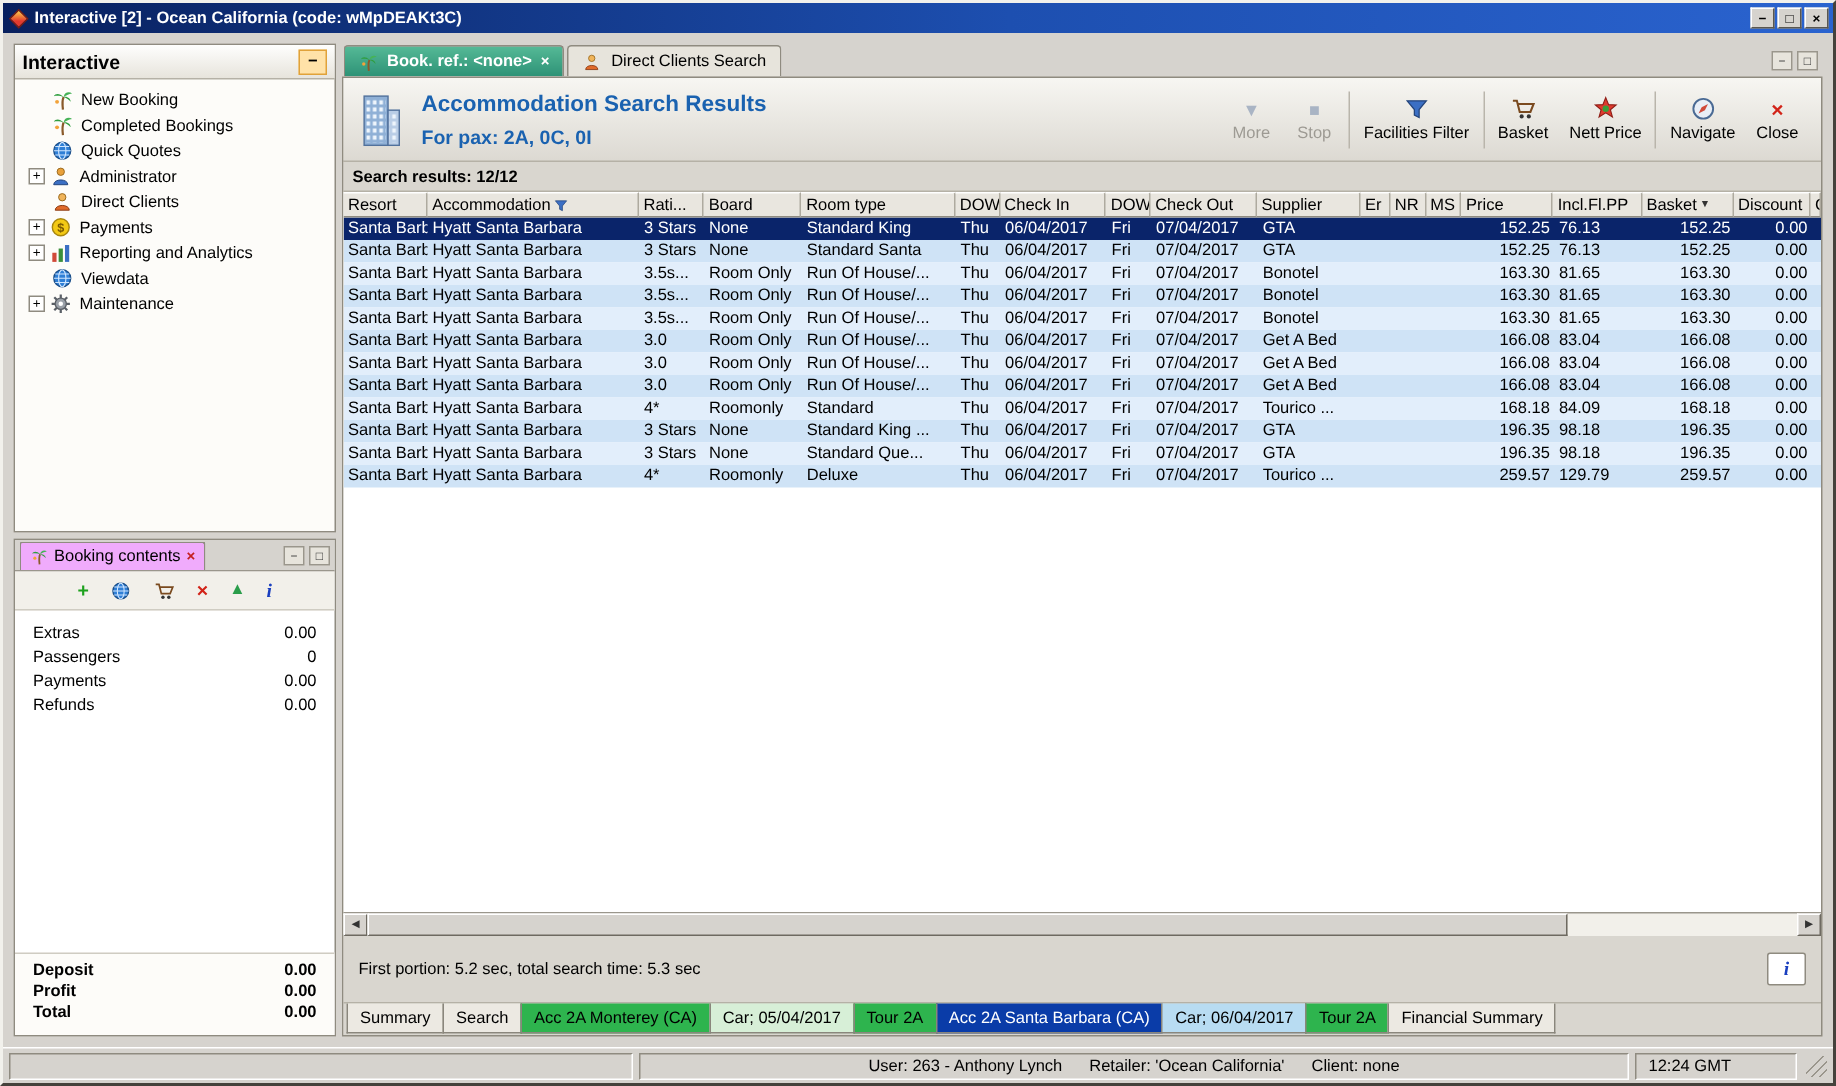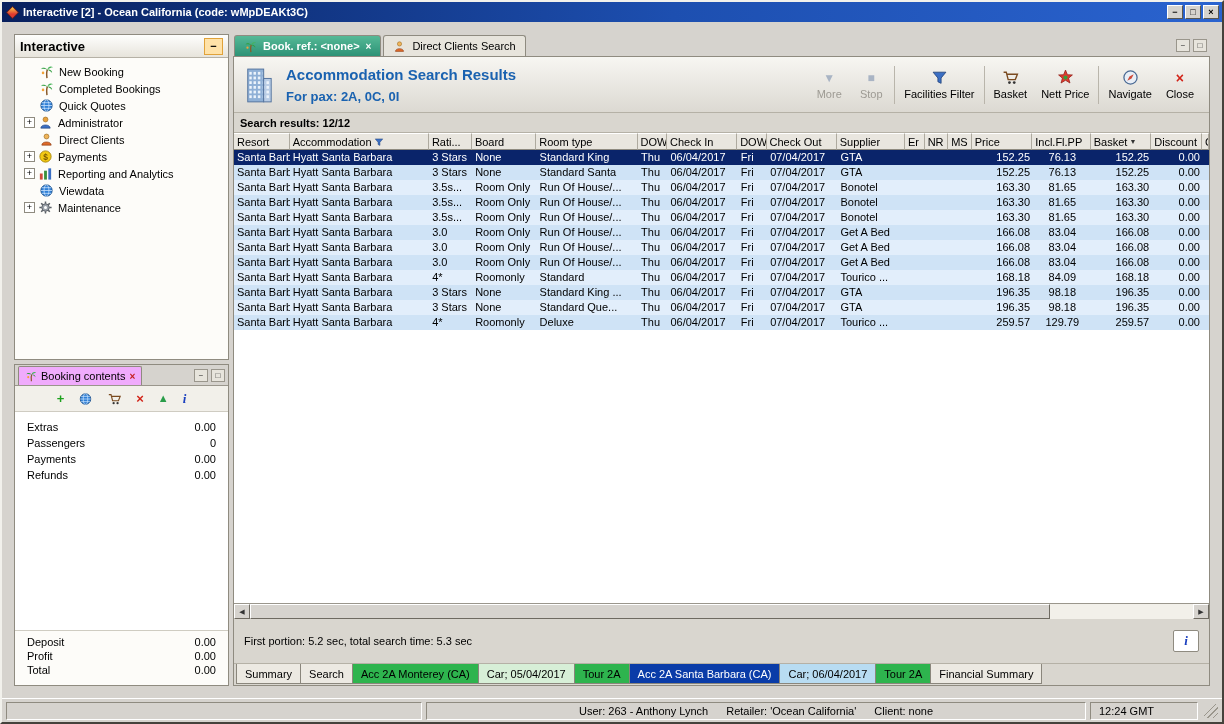--- a/index.html
+++ b/index.html
@@ -16,21 +16,21 @@
   .win-btns{margin-left:auto;display:flex;gap:2px}
   .wbtn{width:16px;height:14px;background:#d6d3ce;color:#000;border:1px solid;
         border-color:#fff #5a574f #5a574f #fff;font-size:9px;line-height:12px;text-align:center;font-weight:bold}
 
   
   .menubar{height:22px;flex:0 0 22px;display:flex;align-items:center;background:#d40808;padding:0 4px}
   .menu-item{display:inline-block;color:#fff;padding:3px 9px}
   .menu-item::first-letter{text-decoration:underline}
 
   
-  .app-body{flex:1;display:flex;gap:4px;padding:12px;min-height:0}
+  .app-body{flex:1;display:flex;gap:4px;padding:7px;min-height:0}
   .left-col{width:215px;flex:0 0 215px;display:flex;flex-direction:column;gap:4px;min-height:0}
 
   .panel{border:1px solid #8f8b80;background:#fdfcf9}
   .interactive-panel{height:326px;flex:0 0 326px;display:flex;flex-direction:column}
   .ip-header{height:23px;display:flex;align-items:center;padding:0 5px;font-size:13px;font-weight:bold;
              background:linear-gradient(#fefefd,#e7e4dc);border-bottom:1px solid #b5b1a6}
   .ip-min{margin-left:auto;width:19px;height:17px;border:1px solid #e0a23a;background:#ffe2a8;
           font-weight:bold;text-align:center;line-height:15px;font-size:11px}
   .tree{flex:1;padding:5px 2px;overflow:hidden}
   .tree-item{display:flex;align-items:center;height:17px;padding-left:22px;gap:3px;white-space:nowrap}
@@ -56,21 +56,21 @@
   .bct{font-weight:bold;font-size:13px;line-height:13px}
   .bct.plus{color:#1da11d}
   .bct.x{color:#d22318}
   .bct.up{color:#2a9d4a;font-size:11px}
   .bct.info{color:#1a3fbf;font-family:"Liberation Serif",serif;font-style:italic}
   .bc-toolbar .ti-icon{width:14px;height:14px}
   .bc-list{padding:7px 12px 0}
   .bc-row{display:flex;height:16px;align-items:center}
   .bc-row .val{margin-left:auto}
   .bc-totals{margin-top:auto;border-top:1px solid #cfccc2;padding:5px 12px 7px;background:#fdfcf9}
-  .bc-trow{display:flex;height:14px;font-weight:normal}
+  .bc-trow{display:flex;height:14px;font-weight:bold}
   .bc-trow .val{margin-left:auto}
 
   
   .main-col{flex:1;display:flex;flex-direction:column;min-width:0;min-height:0}
   .doc-tabbar{height:22px;flex:0 0 22px;display:flex;align-items:flex-end;gap:2px;padding:0 1px}
   .doc-tab{display:flex;align-items:center;gap:6px;height:21px;padding:0 9px;background:#e7e4dc;
            border:1px solid #8f8b80;border-bottom:none;border-radius:3px 3px 0 0}
   .doc-tab.active{background:linear-gradient(#55b996,#2d9276);color:#fff;font-weight:bold}
   .doc-tab .ti-icon{width:13px;height:13px;flex:0 0 13px}
   .doc-tab.active .tab-x{color:#fff}
@@ -105,21 +105,21 @@
   .gh svg{width:10px;height:10px}
   .sortmark{font-size:7px;color:#333}
   .rows{flex:1;overflow:hidden}
   .trow{display:flex;height:15px;line-height:15px}
   .rows .trow:nth-child(odd){background:#e2eefb}
   .rows .trow:nth-child(even){background:#cfe3f6}
   .rows .trow.t-selected{background:#0a246a;color:#fff}
   .c{padding:0 3px;overflow:hidden;white-space:nowrap}
   .c-resort{width:57px}.c-accom{width:143px}.c-rating{width:44px}.c-board{width:66px}.c-room{width:104px}
   .c-dow{width:30px}.c-date{width:72px}.c-supplier{width:70px}.c-er{width:20px}.c-nr{width:24px}.c-ms{width:24px}
-  .c-price{width:62px;text-align:right}.c-incl{width:60px;text-align:center}
+  .c-price{width:62px;text-align:right}.c-incl{width:60px;text-align:left}
   .c-basket{width:62px;text-align:right}.c-disc{width:52px;text-align:right}.c-last{flex:1;min-width:0}
 
   
   .hscroll{height:16px;flex:0 0 16px;display:flex;background:#f2f0ea;border-top:1px solid #9a968c}
   .sb-btn{width:16px;flex:0 0 16px;background:#d6d3ce;border:1px solid;border-color:#fff #6e6a61 #6e6a61 #fff;
           font-size:7px;color:#333;text-align:center;line-height:14px}
   .sb-thumb{width:800px;background:#d6d3ce;border:1px solid;border-color:#fff #6e6a61 #6e6a61 #fff}
   .sb-track{flex:1}
 
   

